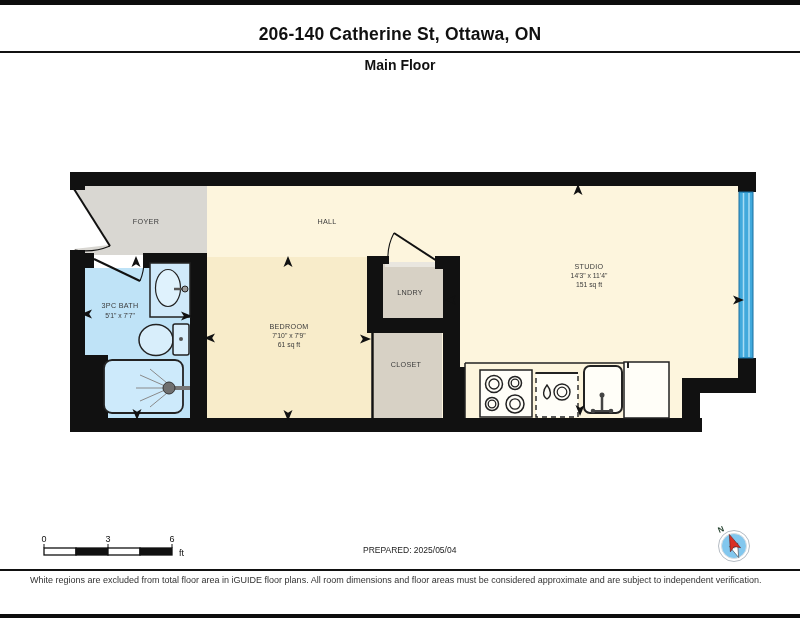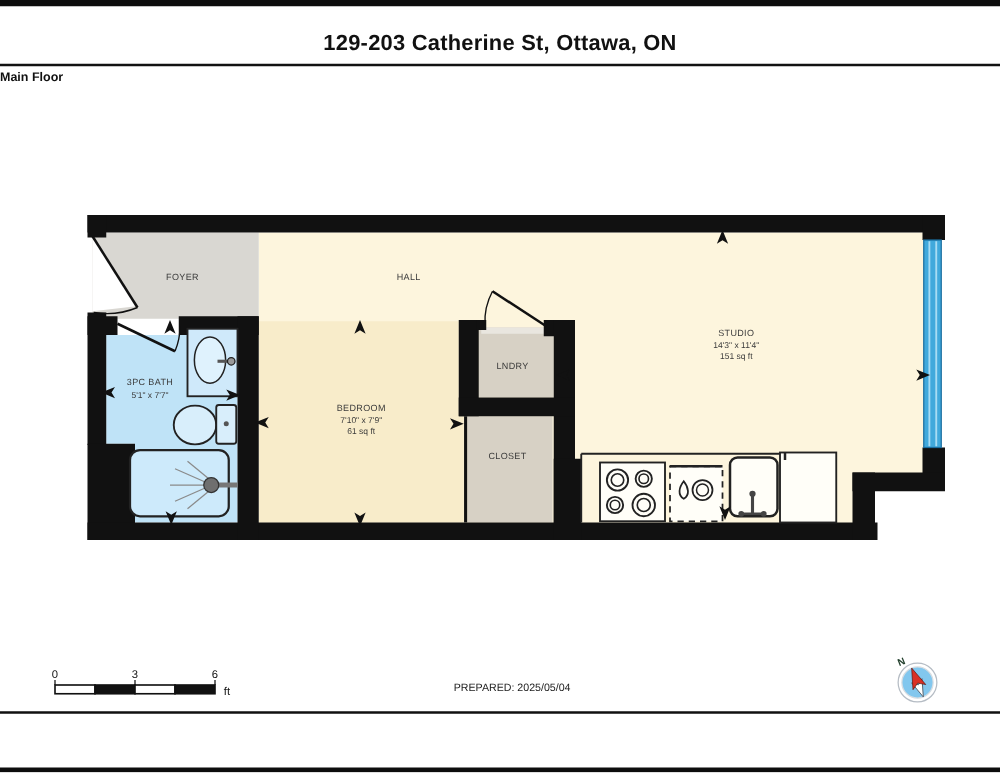--- a/index.html
+++ b/index.html
@@ -4,38 +4,38 @@
 <style>
   html,body{margin:0;padding:0;background:#fff;}
   #page{position:relative;width:800px;height:618px;background:#ffffff;overflow:hidden;
         font-family:"Liberation Sans", sans-serif;}
   .bar{position:absolute;left:0;width:800px;background:#0d0d0d;}
   #topbar{top:0;height:5px;}
   #bottombar{bottom:0;height:4px;}
   #title{position:absolute;top:24px;left:0;width:800px;text-align:center;
          font-size:17.5px;font-weight:bold;color:#111;letter-spacing:.2px;}
   #titlerule{position:absolute;top:51px;left:0;width:800px;height:2px;background:#111;}
-  #subtitle{position:absolute;top:57px;left:0;width:800px;
-            font-size:10px;font-weight:bold;color:#111;}
+  #subtitle{position:absolute;top:57px;left:0;width:800px;text-align:center;
+            font-size:14px;font-weight:bold;color:#111;}
   #prepared{position:absolute;top:545px;left:363px;font-size:8.5px;color:#222;}
   #footrule{position:absolute;top:569px;left:0;width:800px;height:2px;background:#111;}
   #disclaimer{position:absolute;top:575px;left:30px;width:740px;font-size:9px;color:#333;}
   svg{position:absolute;top:0;left:0;}
   text{font-family:"Liberation Sans", sans-serif;}
   .roomlabel{font-size:7.2px;fill:#3b3b3b;letter-spacing:.3px;}
   .roomdims{font-size:6.8px;fill:#3b3b3b;}
   .scalenum{font-size:9px;fill:#111;}
 </style>
 </head>
 <body>
 
 <div id="page">
   <div id="topbar" class="bar"></div>
 
-  <div id="title">129-203 Catherine St, Ottawa, ON</div>
+  <div id="title">206-140 Catherine St, Ottawa, ON</div>
   <div id="titlerule"></div>
   <div id="subtitle">Main Floor</div>
 
   <svg width="800" height="618" viewBox="0 0 800 618">
     <defs>
       <path id="dart" d="M0,-7 L4.5,4 L0,1.2 L-4.5,4 Z"></path>
     </defs>
 
     <g>
 
@@ -209,14 +209,15 @@
       <g transform="translate(734,546) rotate(-22)">
         <path d="M0,12.5 L4.5,-1.5 L0,2 L-4.5,-1.5 Z" fill="#ffffff" stroke="#55616b" stroke-width="0.7"></path>
         <path d="M0,-12.5 L5.5,4 L0,0.5 L-5.5,4 Z" fill="#d93025" stroke="#5a1410" stroke-width="0.5"></path>
       </g>
       <text x="722" y="532" transform="rotate(-22 722 532)" font-size="8" font-weight="bold" fill="#23402d" text-anchor="middle">N</text>
     </g>
   </svg>
 
   <div id="prepared">PREPARED: 2025/05/04</div>
   <div id="footrule"></div>
+  <div id="disclaimer">White regions are excluded from total floor area in iGUIDE floor plans. All room dimensions and floor areas must be considered approximate and are subject to independent verification.</div>
   <div id="bottombar" class="bar"></div>
 </div>
 
 </body></html>

